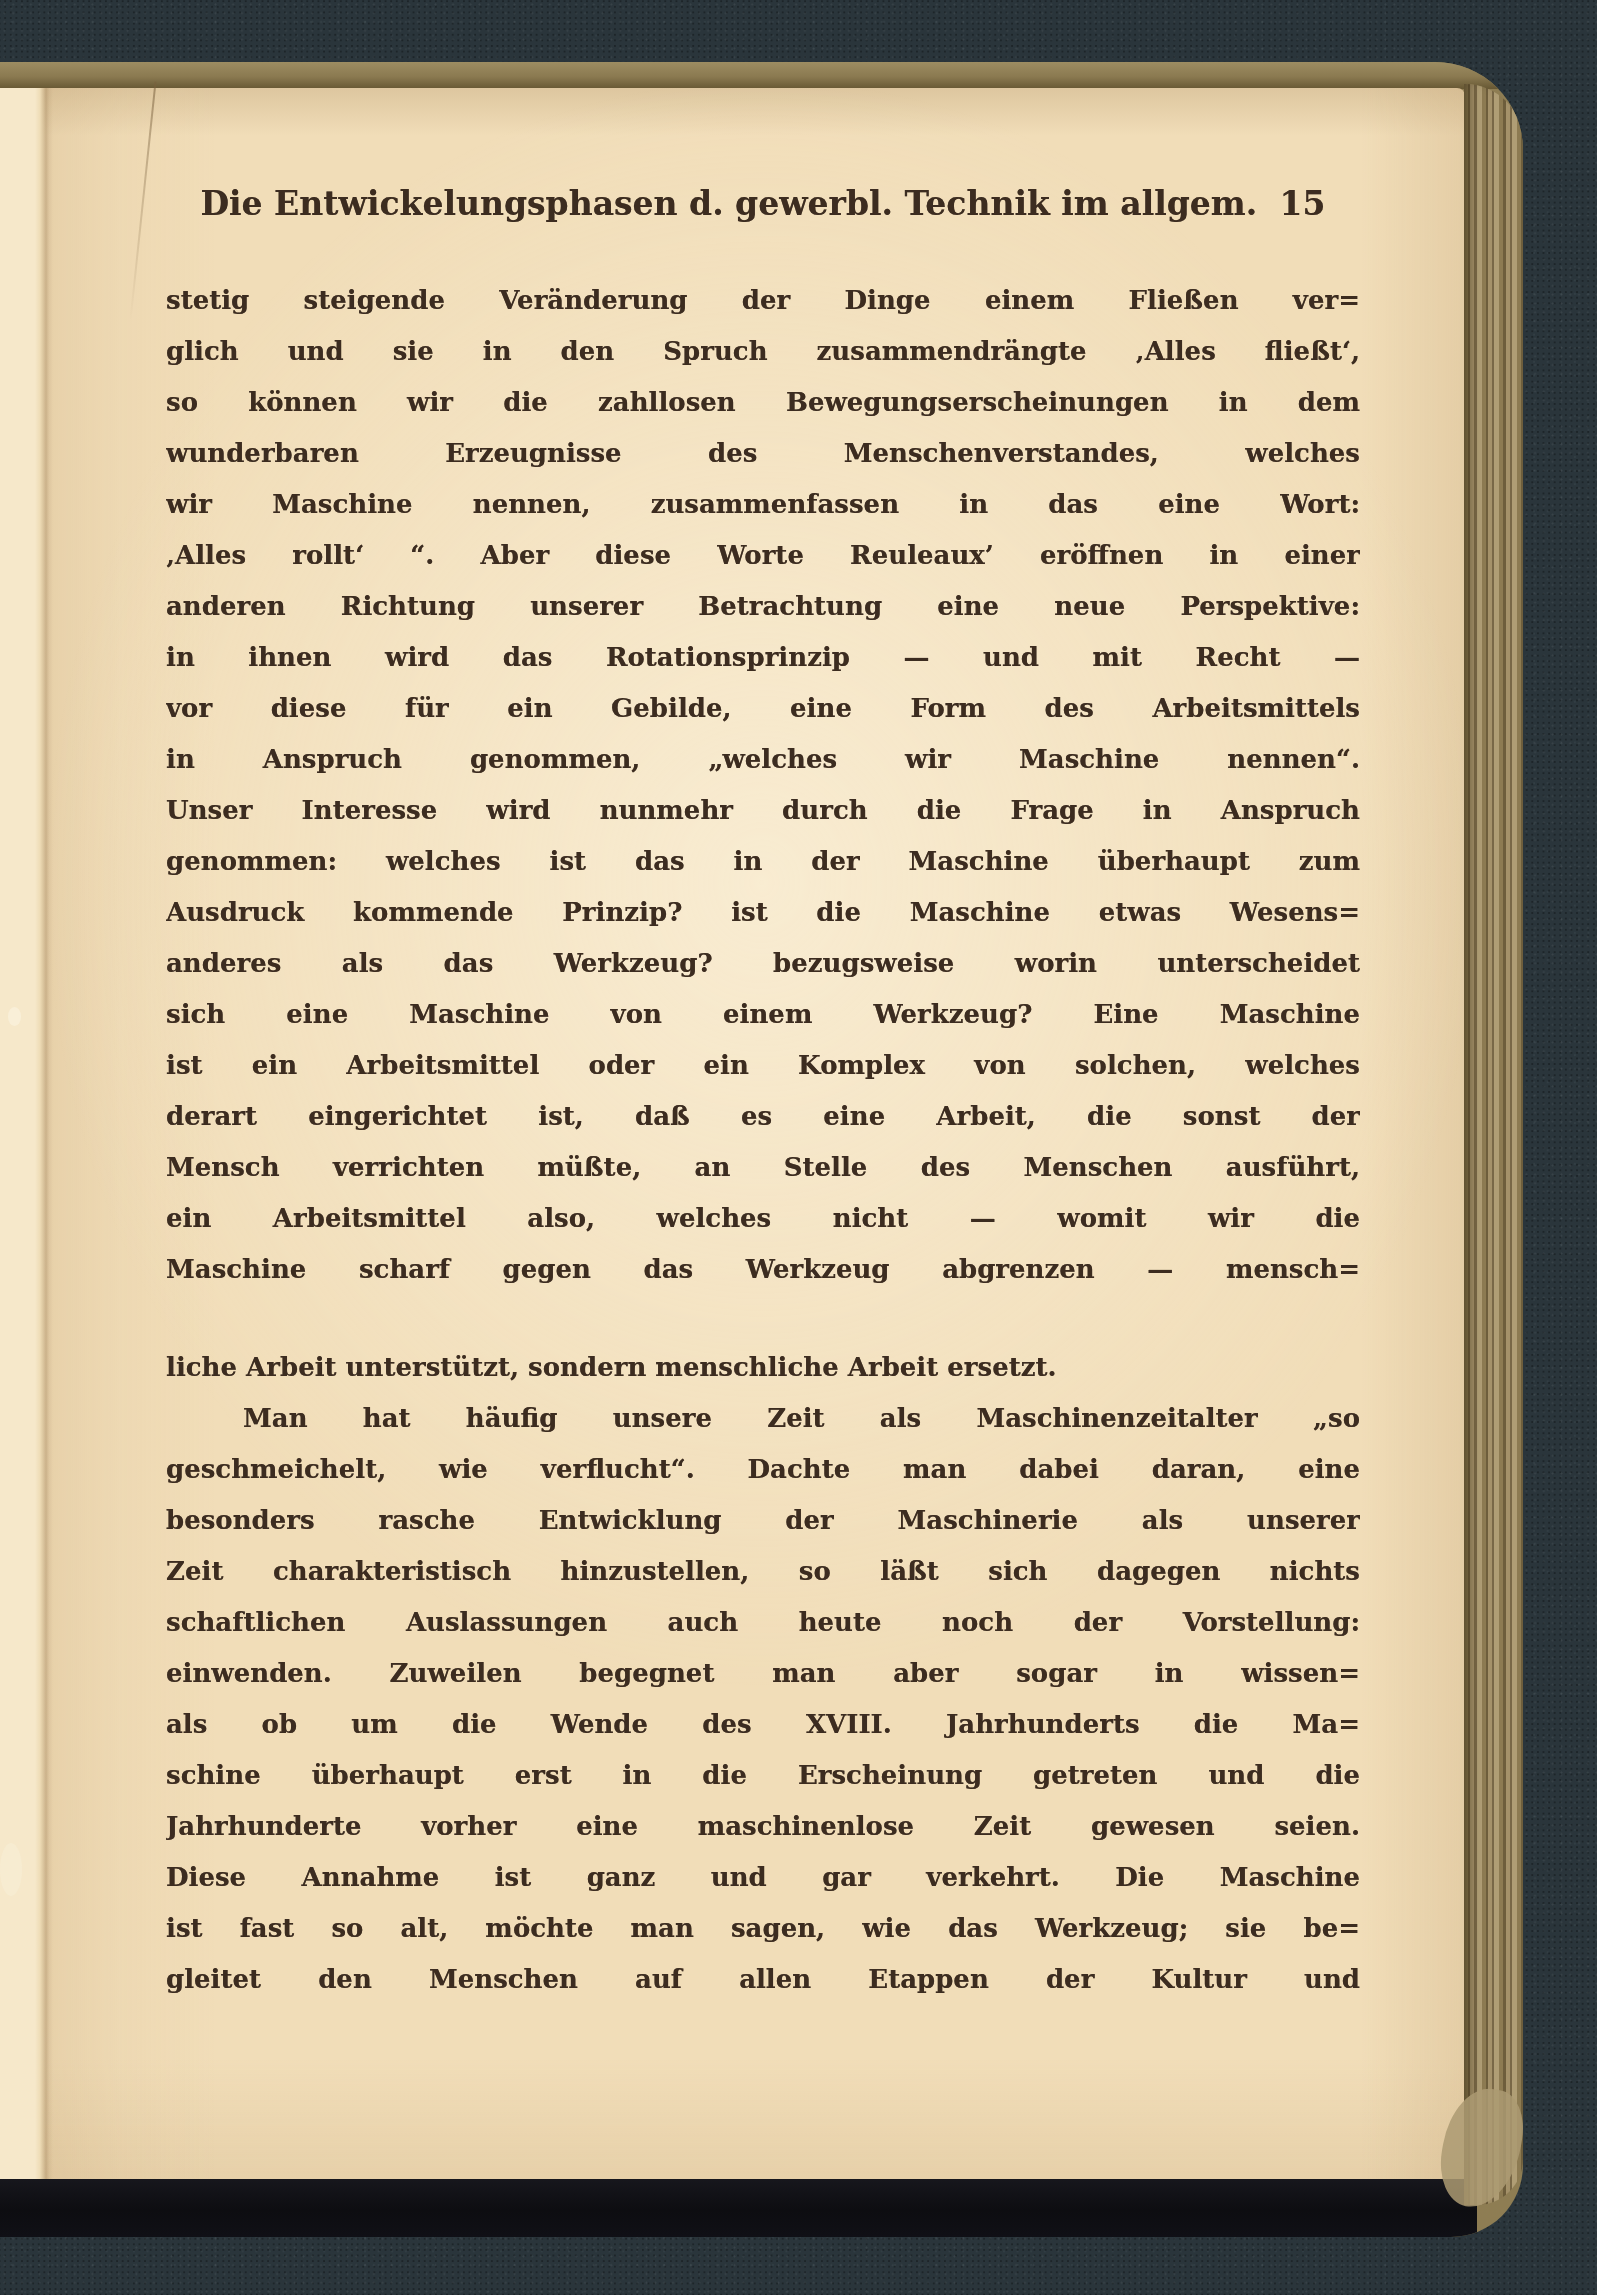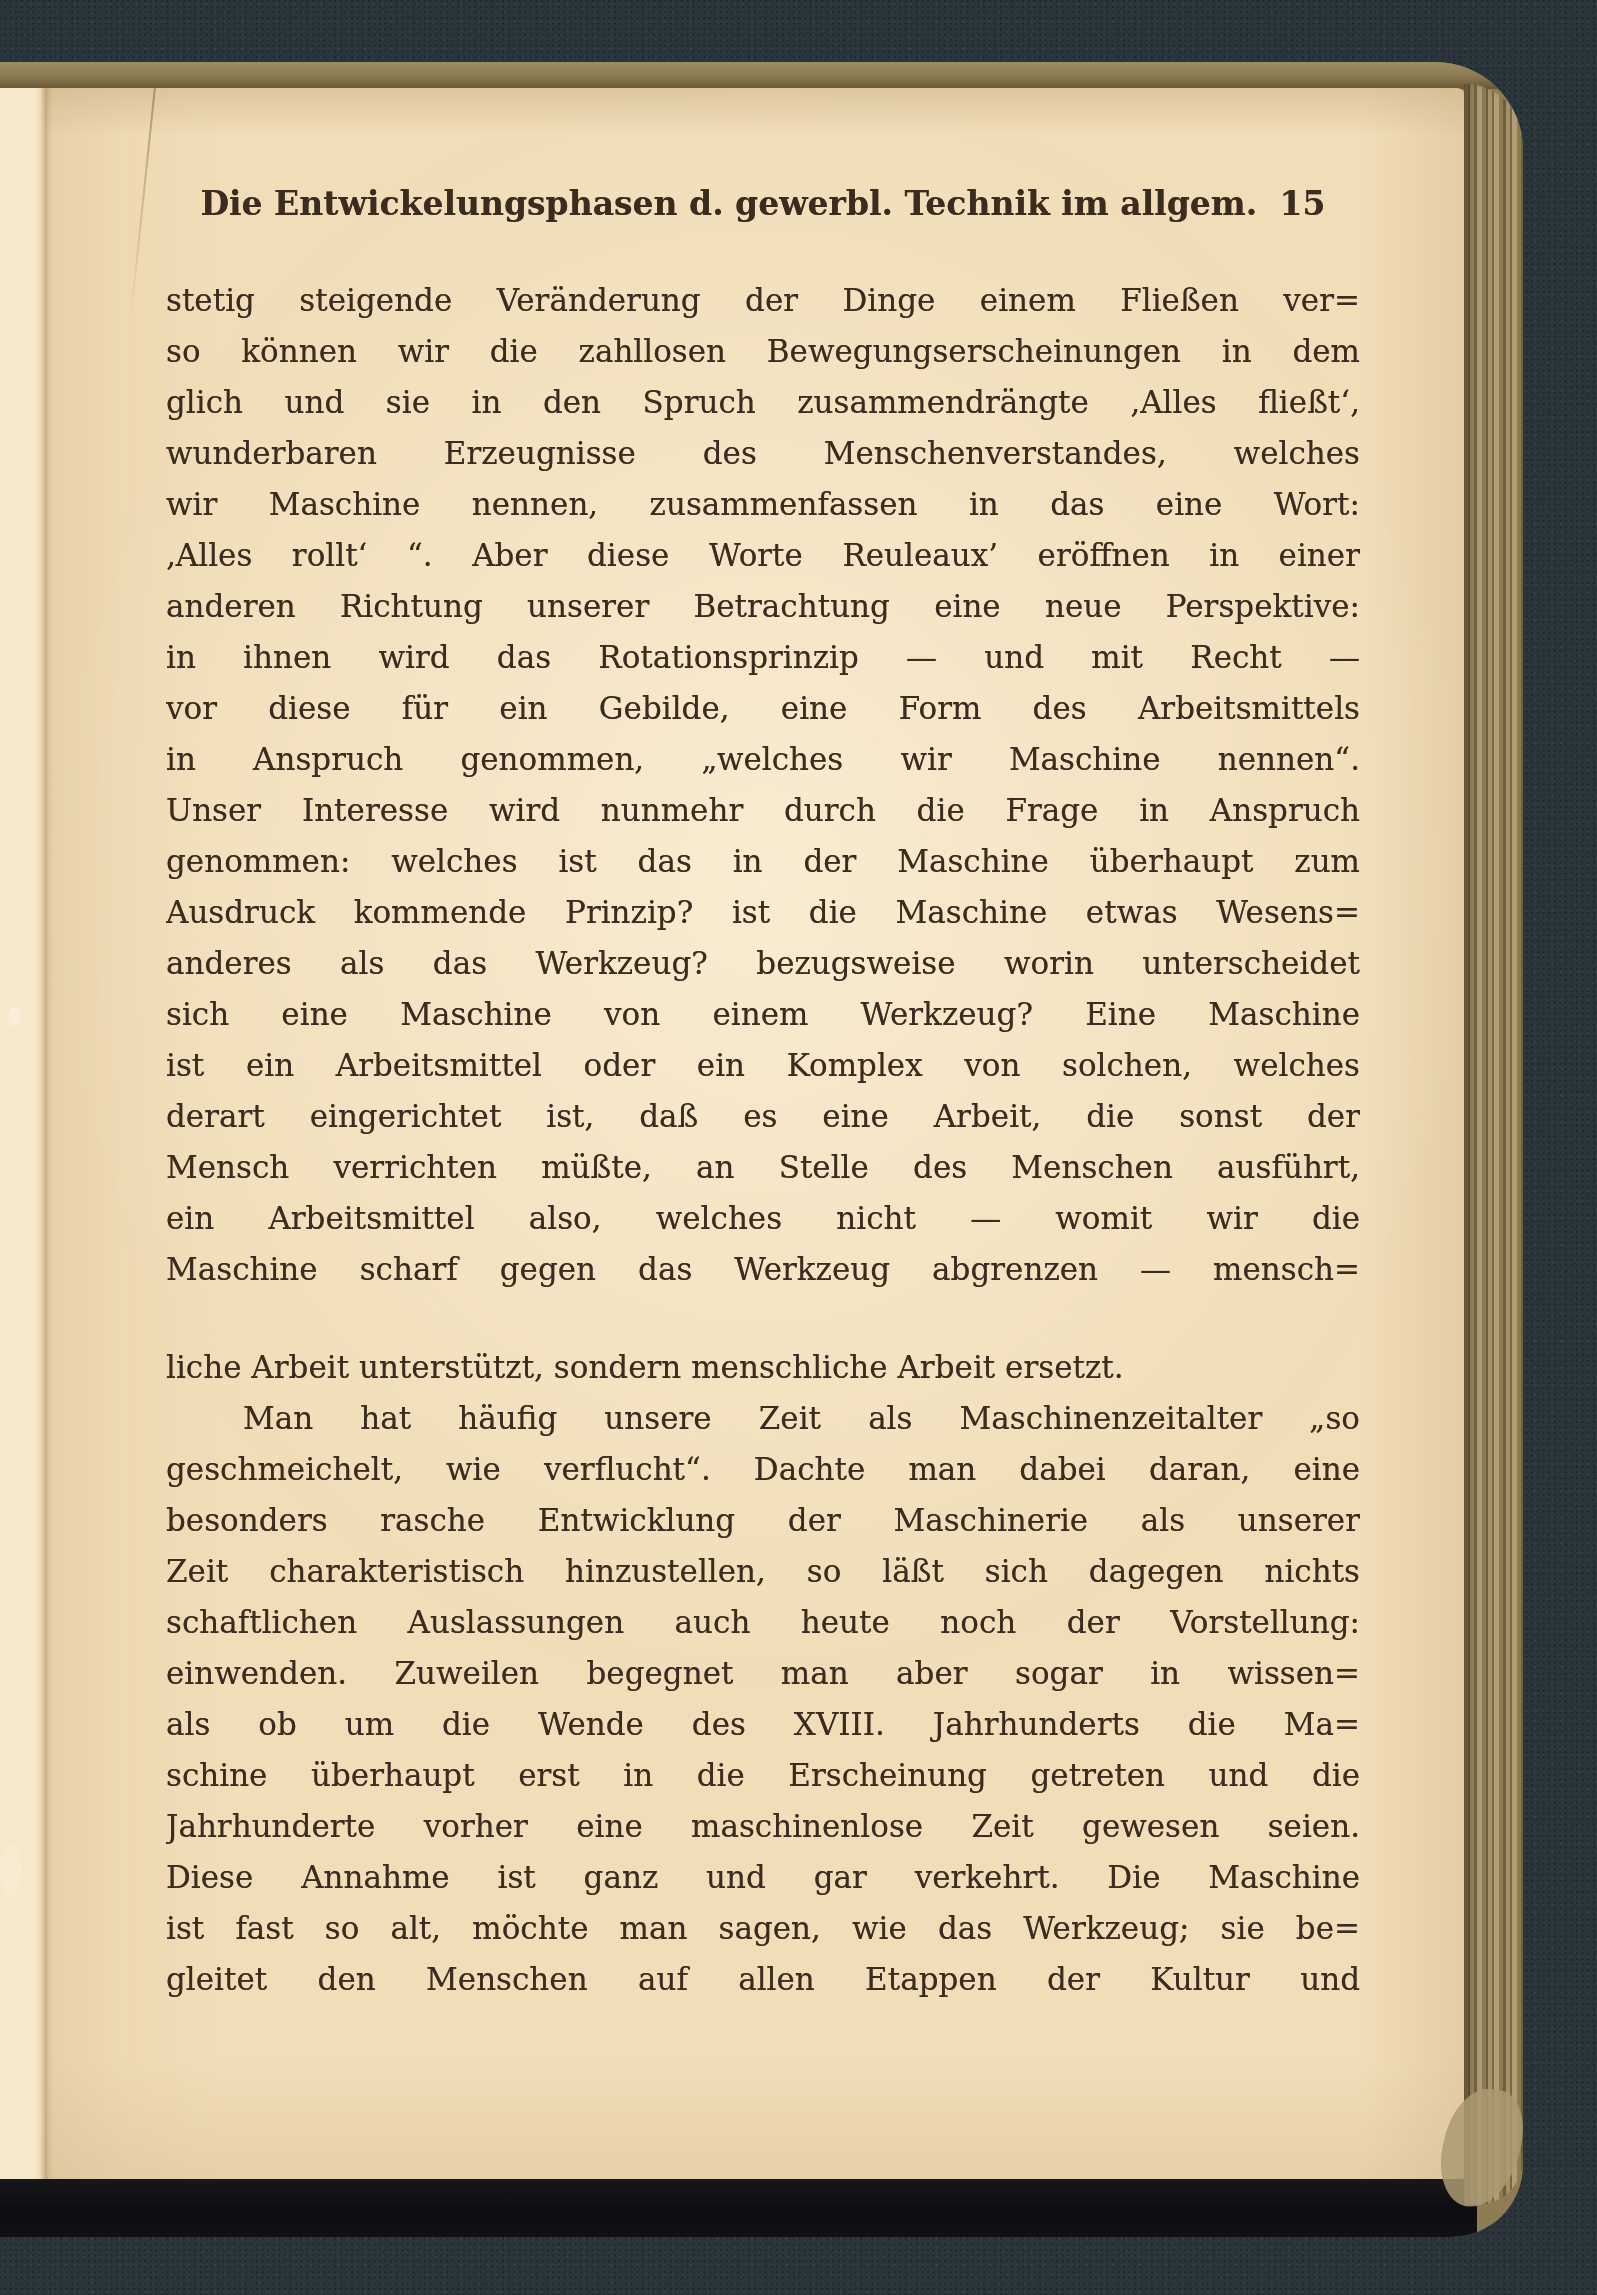--- a/index.html
+++ b/index.html
@@ -74,21 +74,21 @@
   .blemish.b2{left:0px;top:1755px;width:22.4px;height:53px;background:#f7ecd2;opacity:0.85;}
   .running-head{
     position:absolute;left:166px;top:99px;width:1194px;
     display:flex;justify-content:center;align-items:baseline;gap:22.4px;
     font-family:"DejaVu Serif", serif;font-weight:700;font-size:33px;line-height:1;
     color:var(--ink);
     text-shadow:0 0 0.5px rgba(56,42,30,0.6);
   }
   .text-block{
     position:absolute;left:166px;top:187px;width:1194px;
-    font-family:"DejaVu Serif", serif;font-weight:400;font-size:31px;line-height:51px;
+    font-family:"DejaVu Serif", serif;font-weight:700;font-size:26px;line-height:51px;
     color:var(--ink);
     text-shadow:0 0 0.5px rgba(56,42,30,0.6);
   }
   .line{
     height:51px;overflow:hidden;
     text-align:justify;text-align-last:justify;
   }
   .line.no-just{text-align-last:left;margin-top:47px;}
   .line.indent{padding-left:77px;}
 </style>
@@ -103,22 +103,22 @@
       <div class="gutter"></div>
       <div class="crease"></div>
       <div class="blemish b1"></div>
       <div class="blemish b2"></div>
       <div class="running-head">
         <span>Die Entwickelungsphasen d. gewerbl. Technik im allgem.</span>
         <span>15</span>
       </div>
       <div class="text-block">
           <div class="line">stetig steigende Veränderung der Dinge einem Fließen ver=</div>
+          <div class="line">glich und sie in den Spruch zusammendrängte ‚Alles fließt‘,</div>
           <div class="line">so können wir die zahllosen Bewegungserscheinungen in dem</div>
-          <div class="line">glich und sie in den Spruch zusammendrängte ‚Alles fließt‘,</div>
           <div class="line">wunderbaren Erzeugnisse des Menschenverstandes, welches</div>
           <div class="line">wir Maschine nennen, zusammenfassen in das eine Wort:</div>
           <div class="line">‚Alles rollt‘ “. Aber diese Worte Reuleaux’ eröffnen in einer</div>
           <div class="line">anderen Richtung unserer Betrachtung eine neue Perspektive:</div>
           <div class="line">in ihnen wird das Rotationsprinzip — und mit Recht —</div>
           <div class="line">vor diese für ein Gebilde, eine Form des Arbeitsmittels</div>
           <div class="line">in Anspruch genommen, „welches wir Maschine nennen“.</div>
           <div class="line">Unser Interesse wird nunmehr durch die Frage in Anspruch</div>
           <div class="line">genommen: welches ist das in der Maschine überhaupt zum</div>
           <div class="line">Ausdruck kommende Prinzip? ist die Maschine etwas Wesens=</div>

